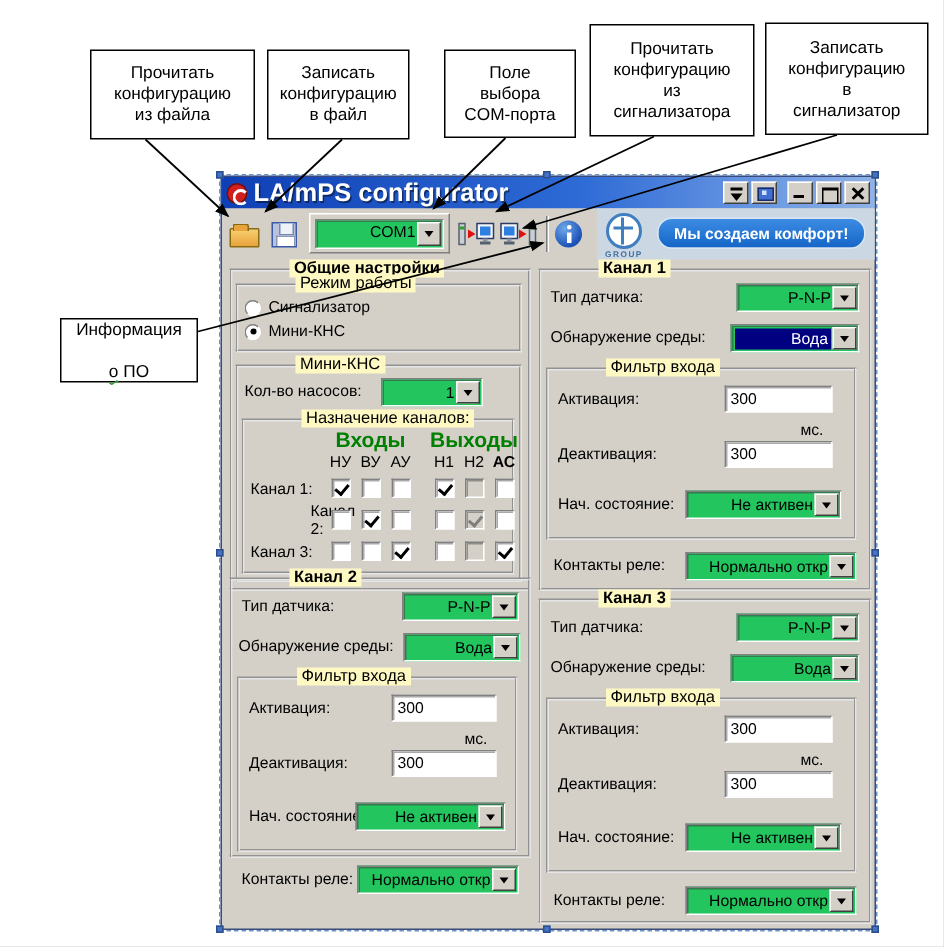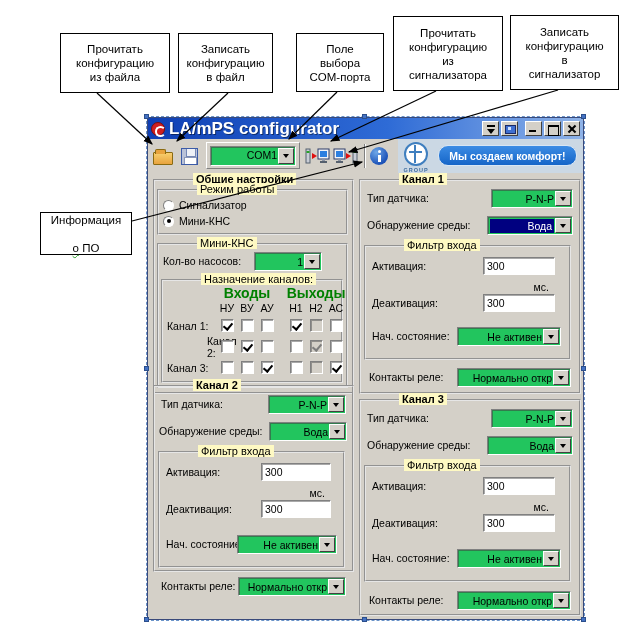--- a/index.html
+++ b/index.html
@@ -297,21 +297,21 @@
       <div class="group" style="left:2px;top:34px;right:3px;bottom:3px">
         <span class="legend sub">Назначение каналов:</span>
         <div class="assign-grid">
             <span class="ghead" style="grid-area: 1 / 2 / auto / span 3;">Входы</span>
             <span class="ghead" style="grid-area: 1 / 6 / auto / span 3;">Выходы</span>
             <span class="gcol" style="grid-area: 2 / 2;">НУ</span>
             <span class="gcol" style="grid-area: 2 / 3;">ВУ</span>
             <span class="gcol" style="grid-area: 2 / 4; text-align: right;">АУ</span>
             <span class="gcol" style="grid-area: 2 / 6;">Н1</span>
             <span class="gcol" style="grid-area: 2 / 7;">Н2</span>
-            <span class="gcol" style="grid-area: 2 / 8;">АС</span>
+            <span class="gcol" style="grid-area: 2 / 8; font-weight: bold;">АС</span>
             <span class="grow" style="grid-area: 3 / 1;">Канал 1:</span>
             <span class="cb checked" style="grid-area: 3 / 2;"></span>
             <span class="cb" style="grid-area: 3 / 3;"></span>
             <span class="cb" style="grid-area: 3 / 4;"></span>
             <span class="cb checked" style="grid-area: 3 / 6;"></span>
             <span class="cb disabled" style="grid-area: 3 / 7;"></span>
             <span class="cb" style="grid-area: 3 / 8;"></span>
             <span class="grow" style="grid-area: 4 / 1; margin-left: 40px;">Канал 2:</span>
             <span class="cb" style="grid-area: 4 / 2;"></span>
             <span class="cb checked" style="grid-area: 4 / 3;"></span>

